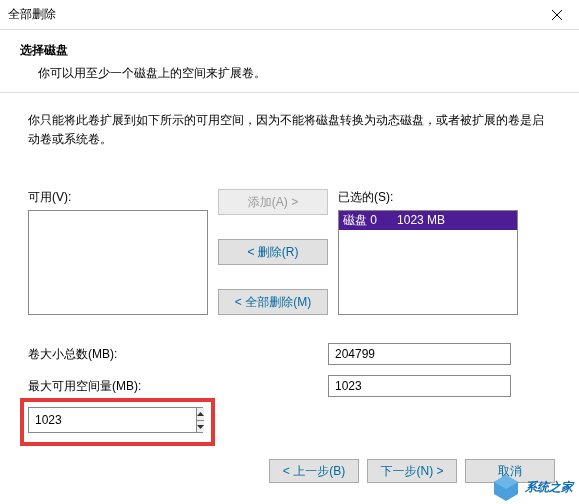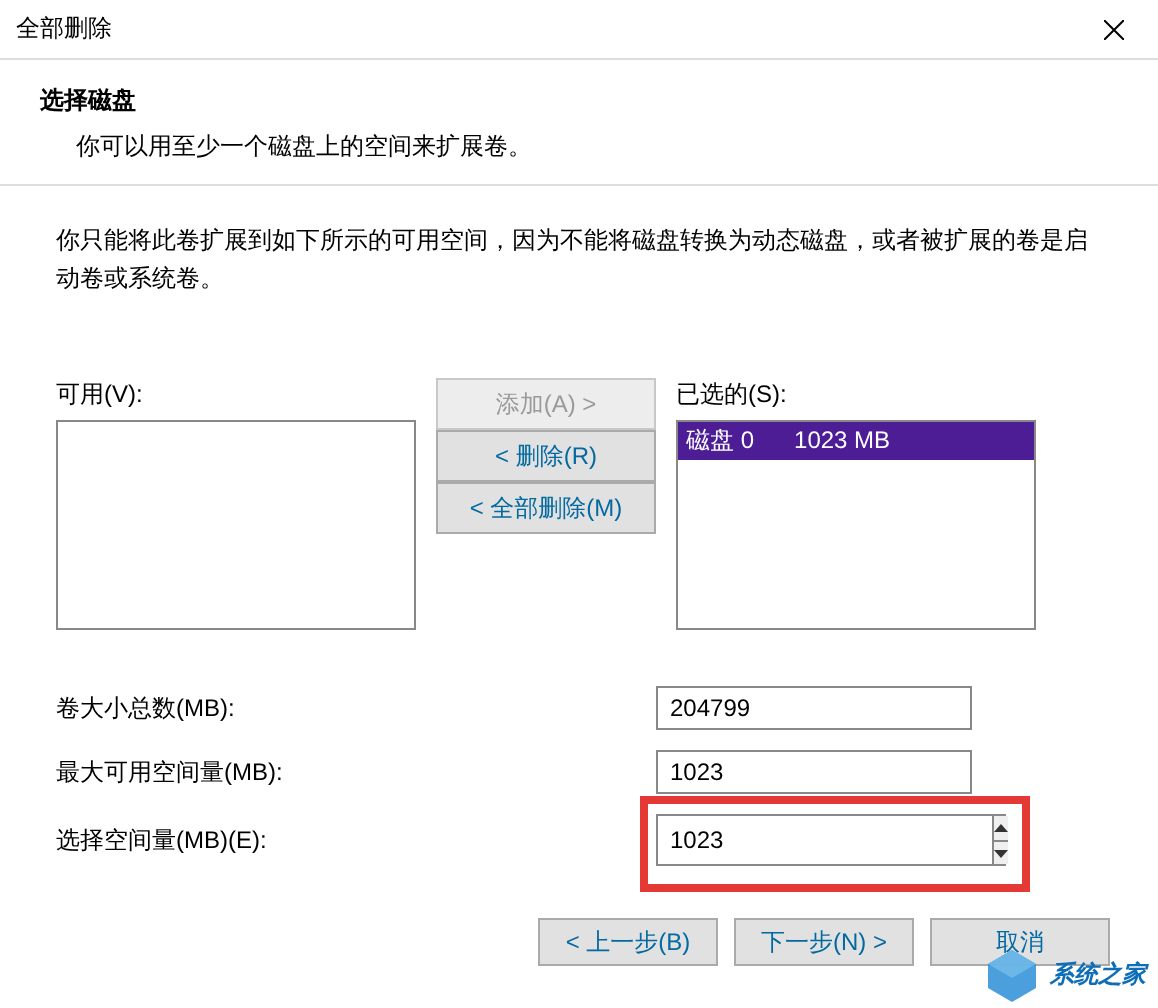--- a/index.html
+++ b/index.html
@@ -19,28 +19,28 @@
 .content { padding: 18px 30px 10px 28px; }
 .instr { color: #000; line-height: 1.6; margin-bottom: 20px; }
 
 .lists-row { display: flex; align-items: flex-start; gap: 10px; margin-bottom: 28px; }
 .list-col { display: flex; flex-direction: column; }
 .list-label { margin-bottom: 4px; margin-top: 20px; }
 .listbox { border: 1px solid #888; background: #fff; width: 180px; height: 105px; overflow: auto; }
 .listbox-item { padding: 1px 4px; color: #fff; }
 .listbox-item.selected { background: #4c1d95; }
 
-.mid-buttons { display: flex; flex-direction: column; gap: 0; padding-top: 20px; }
+.mid-buttons { display: flex; flex-direction: column; gap: 24px; padding-top: 20px; }
 .btn { border: 1px solid #aaa; background: #e1e1e1; padding: 0; height: 26px; width: 110px; text-align: center; display: flex; align-items: center; justify-content: center; color: #0369a1; }
 .btn.disabled { color: #9a9a9a; background: #ededed; border-color:#c8c8c8; }
 
 .fields { display: flex; flex-direction: column; gap: 10px; margin-top: 20px; }
 .field-row { display: flex; align-items: center; }
 .field-label { width: 300px; }
-.readonly-val { border: 1px solid #888; background: #fff; height: 22px; width: 158px; padding: 2px 6px; display: flex; align-items: center; }
+.readonly-val { border: 1px solid #888; background: #fff; height: 22px; width: 183px; padding: 2px 6px; display: flex; align-items: center; }
 
 .highlight-wrap { position: relative; display: inline-block; }
 .highlight-box { position: absolute; border: 4px solid #e53935; pointer-events: none; }
 
 .spinner { border: 1px solid #888; background: #fff; height: 26px; width: 175px; display: flex; align-items: stretch; }
 .spinner input { border: none; outline: none; flex: 1; padding: 2px 6px; font-size: 12px; }
 .spin-btns { display: flex; flex-direction: column; border-left: 1px solid #888; width: 16px; }
 .spin-btn { flex: 1; display: flex; align-items: center; justify-content: center; background: #efefef; border-bottom: 1px solid #888; }
 .spin-btn:last-child { border-bottom: none; }
 .spin-btn svg { width: 7px; height: 4px; }
@@ -100,21 +100,20 @@
   <div class="fields">
     <div class="field-row">
       <div class="field-label">卷大小总数(MB):</div>
       <div class="readonly-val">204799</div>
     </div>
     <div class="field-row">
       <div class="field-label">最大可用空间量(MB):</div>
       <div class="readonly-val">1023</div>
     </div>
     <div class="field-row">
-      <div class="field-label">选择空间量(MB)(E):</div>
       <div class="highlight-wrap">
         <div class="highlight-box" style="left:-8px; top:-9px; width:195px; height:48px;"></div>
         <div class="spinner">
           <input type="text" value="1023" style="">
           <div class="spin-btns">
             <div class="spin-btn">
               <svg viewBox="0 0 7 4">
                   <path d="M0 4 L3.5 0 L7 4 Z" fill="#333"></path>
                 </svg>
             </div>

